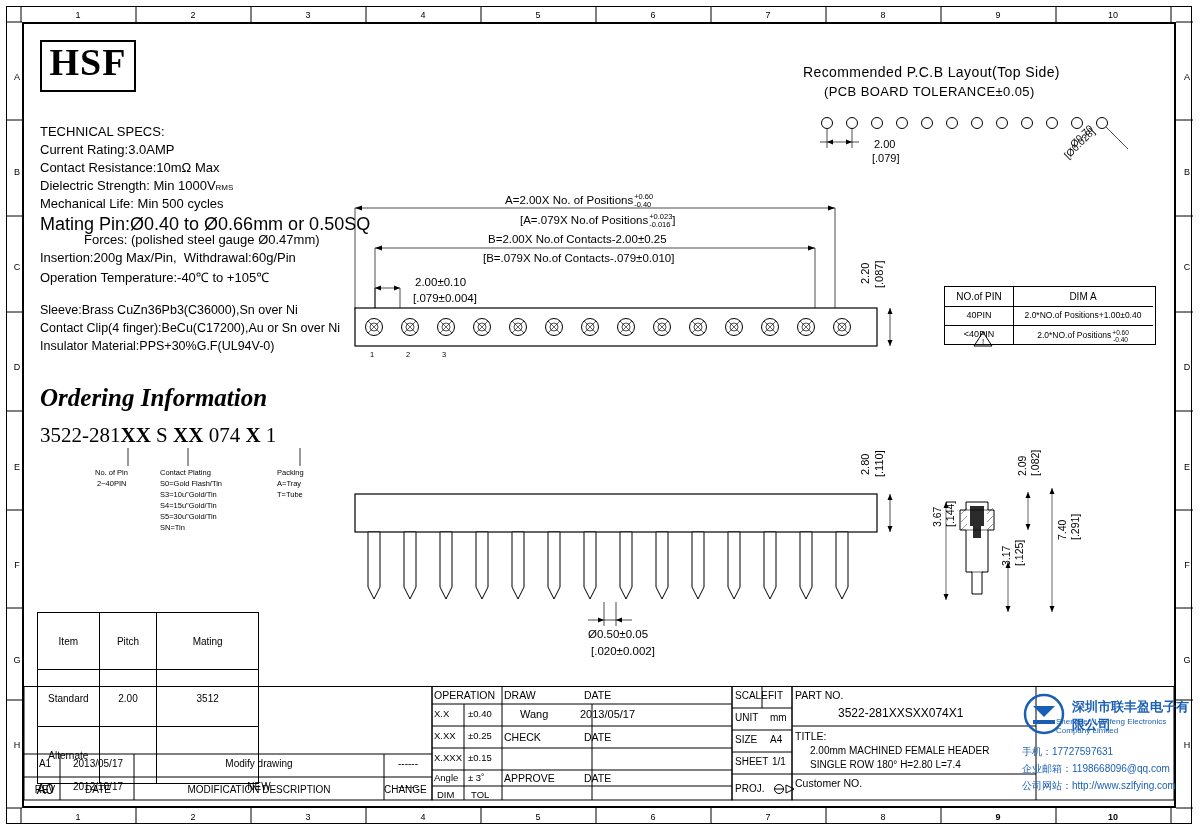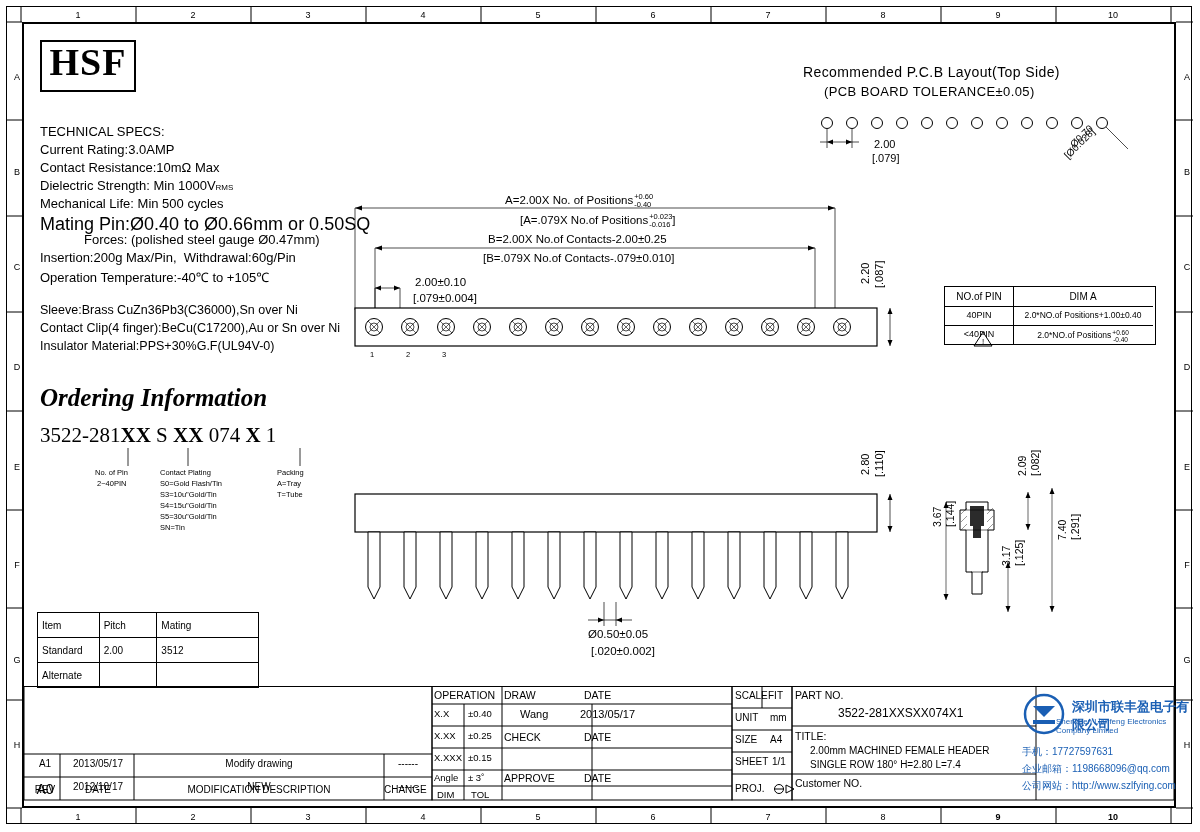--- a/index.html
+++ b/index.html
@@ -9,21 +9,21 @@
   
   #outer{left:6px;top:6px;width:1186px;height:818px;border:1px solid #000;box-sizing:border-box;}
   #inner{left:22px;top:22px;width:1154px;height:786px;border:2px solid #000;box-sizing:border-box;}
   .colnum{position:absolute;font-size:9px;color:#000;text-align:center;width:20px;}
   .rownum{position:absolute;font-size:9px;color:#000;text-align:center;width:14px;}
   .txt{position:absolute;white-space:pre;font-size:11px;}
   .small{font-size:8.5px;}
   .tiny{font-size:7.5px;}
   svg{display:block;}
   table{border-collapse:collapse;}
-  .gridtbl td{border:1px solid #000;font-size:10px;padding:2px 4px;}
+  .gridtbl td{border:1px solid #000;font-size:10px;padding:18px 4px;text-align:center;}
   .serif{font-family:"Liberation Serif",serif;}
 </style>
 </head>
 <body>
 
 <div id="sheet">
 
   <div class="abs" id="outer"></div>
   <div class="abs" id="inner"></div>
 

